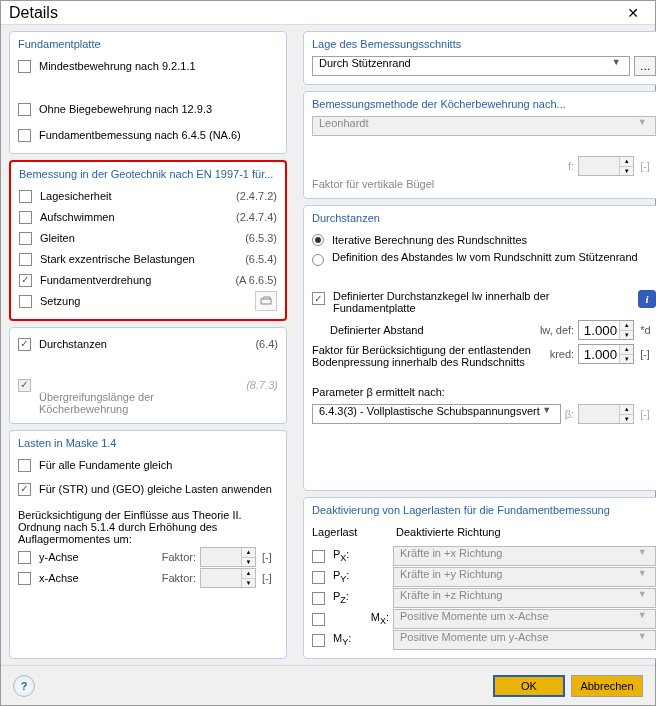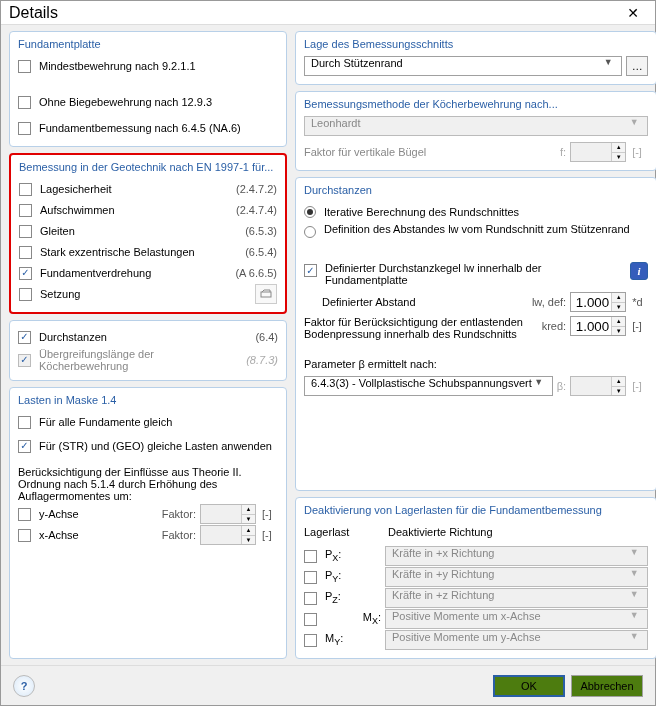--- a/index.html
+++ b/index.html
@@ -32,21 +32,21 @@
   .titlebar .title { flex: 1; font-size: 16px; }
   .titlebar .close {
     width: 32px; height: 20px;
     display: flex; align-items: center; justify-content: center;
     font-size: 14px; cursor: pointer;
   }
   .content {
     flex: 1;
     padding: 6px 8px;
     display: flex;
-    gap: 8px;
+    gap: 16px;
     background: #f0f0f0;
   }
   .col { display: flex; flex-direction: column; gap: 6px; flex: 1; }
   .col.left { width: 278px; flex: none; }
   .col.right { flex: 1; }
   .group {
     border: 1px solid #b8d0e8;
     border-radius: 4px;
     background: #fff;
     padding: 6px 8px 8px 8px;
@@ -98,21 +98,21 @@
     margin-right: 4px;
     flex-shrink: 0;
   }
   .radio.checked::after {
     content: "";
     width: 6px; height: 6px;
     background: #333;
     border-radius: 50%;
   }
   .lbl { flex: 1; }
-  .lbl.disabled { color: #888; }
+  .lbl.disabled { color: #888; margin-top: 36px; }
   .ref { color: #555; text-align: right; white-space: nowrap; }
   .ref.disabled { color: #aaa; font-style: italic; }
   select:disabled, input:disabled {
     background: #f0f0f0;
     color: #888;
   }
   .dropdown {
     display: inline-flex;
     align-items: flex-start;
     border: 1px solid #a0a0a0;
@@ -195,21 +195,21 @@
     padding: 0 12px;
     background: #f0f0f0;
   }
   .footer .spacer { flex: 1; }
   .footer button {
     height: 22px;
     min-width: 72px;
     margin-left: 6px;
     font-family: inherit;
     font-size: 11px;
-    background: #4d7c0f;
+    background: #eab308;
     border: 1px solid #a0a0a0;
   }
   .footer button.primary {
     border: 2px solid #2a5fa6;
   }
   .help-btn {
     width: 22px; height: 22px;
     border: 1px solid #bbb;
     border-radius: 11px;
     background: radial-gradient(#fff,#d8e8f8);
@@ -236,21 +236,21 @@
   <div class="content">
 
     <div class="col left">
 
       <div class="group">
         <div class="group-title">Fundamentplatte</div>
         <div class="row">
             <span class="cb"></span>
             <span class="lbl">Mindestbewehrung nach 9.2.1.1</span>
           </div>
-        <div class="row" style="margin-top:16px;">
+        <div class="row" style="margin-top:23px;">
             <span class="cb"></span>
             <span class="lbl">Ohne Biegebewehrung nach 12.9.3</span>
           </div>
         <div class="row" style="margin-top:6px;">
             <span class="cb"></span>
             <span class="lbl">Fundamentbemessung nach 6.4.5 (NA.6)</span>
           </div>
       </div>
 
       <div class="group highlighted">

